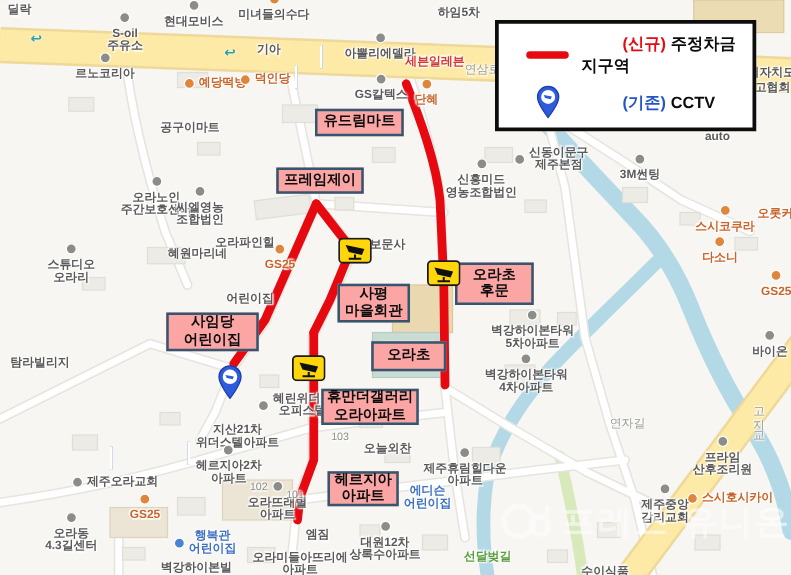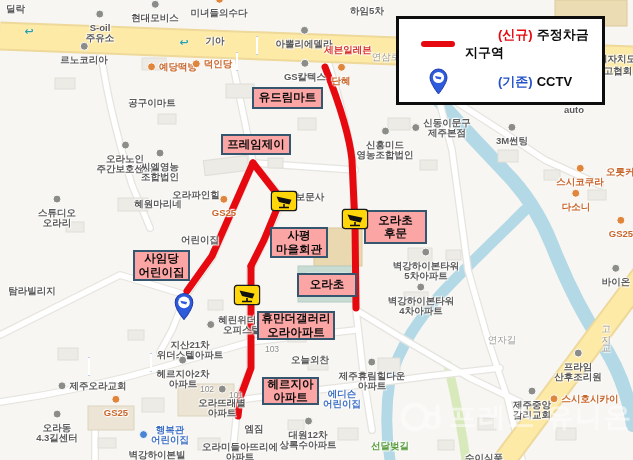--- a/index.html
+++ b/index.html
@@ -411,21 +411,21 @@
         <div>사평</div>
         <div>마을회관</div>
       </div>
       <div class="boxlabel" style="left: 364px; top: 210px; width: 63px; height: 34px;">
         <div>오라초</div>
         <div>후문</div>
       </div>
       <div class="boxlabel" style="left: 297px; top: 273px; width: 60px; height: 24px;">
         <div>오라초</div>
       </div>
-      <div class="boxlabel" style="left: 133px; top: 250px; width: 57px; height: 31px;">
+      <div class="boxlabel" style="left: 133px; top: 250px; width: 74px; height: 31px;">
         <div>사임당</div>
         <div>어린이집</div>
       </div>
       <div class="boxlabel" style="left: 257px; top: 311px; width: 78px; height: 29px;">
         <div>휴만더갤러리</div>
         <div>오라아파트</div>
       </div>
       <div class="boxlabel" style="left: 262px; top: 377px; width: 57px; height: 28px;">
         <div>헤르지아</div>
         <div>아파트</div>

